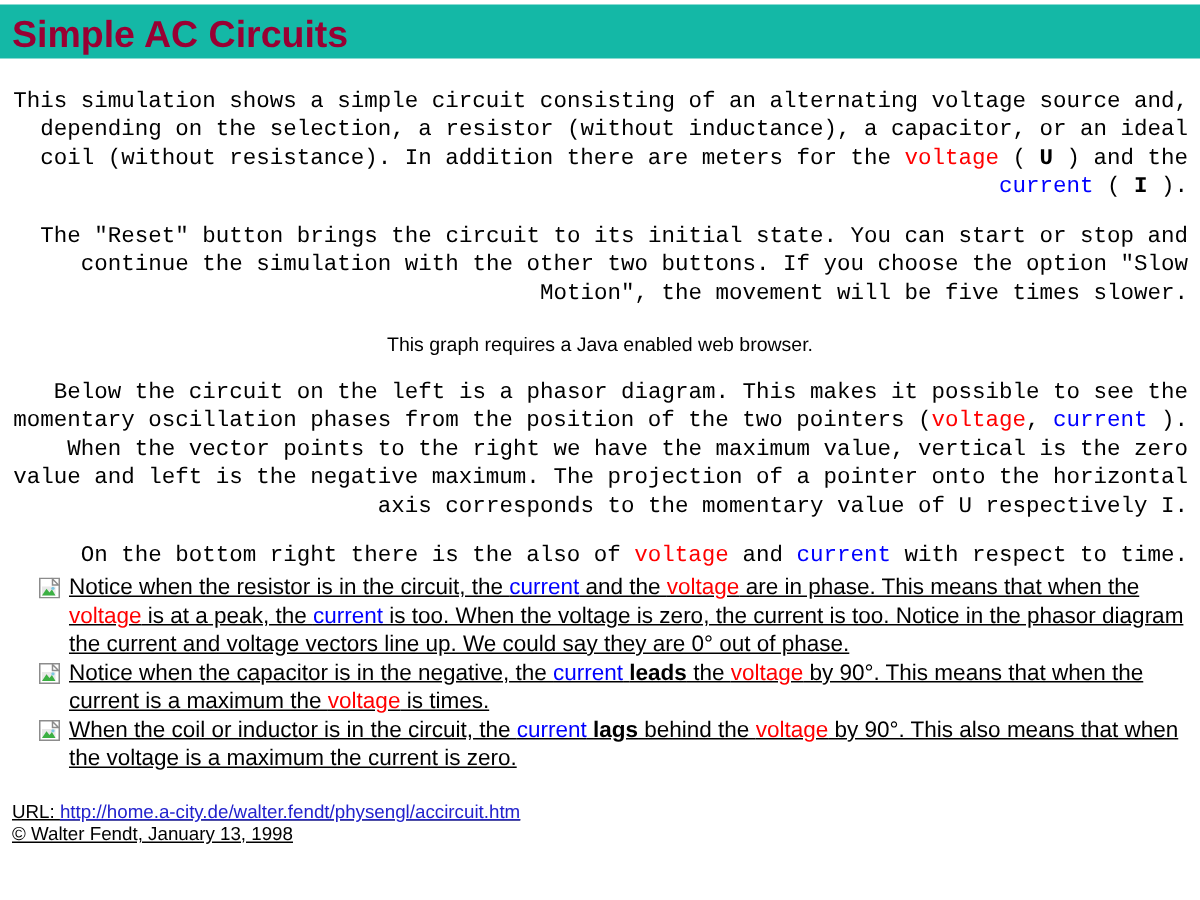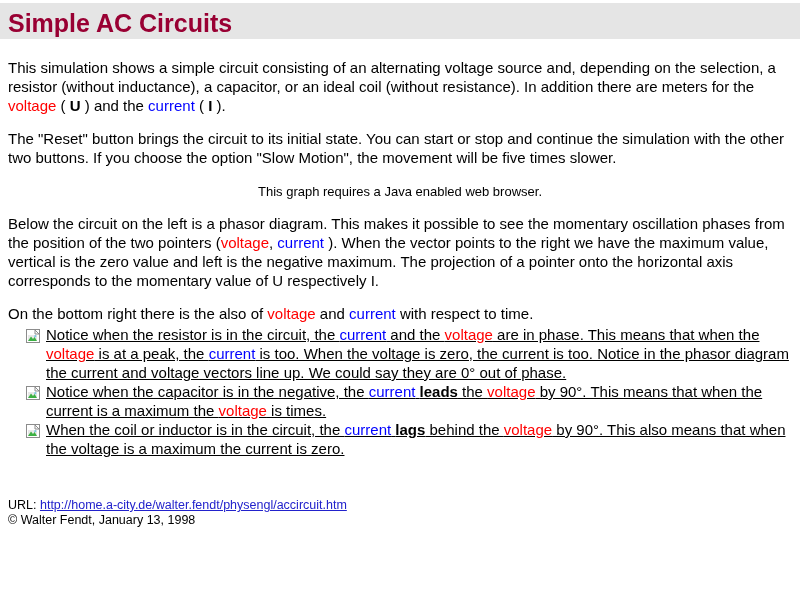--- a/index.html
+++ b/index.html
@@ -12,21 +12,21 @@
     width: 800px;
     height: 600px;
     overflow: hidden;
     font-family: "Liberation Sans", sans-serif;
     color: #000000;
     -webkit-font-smoothing: none;
   }
 
   
   .banner {
-    background: #e5e5e5;
+    background: #14b8a6;
     margin: 3px 0 0 0;
     padding: 6px 0 8px 8px;
     height: 36px;
     box-sizing: border-box;
   }
   .banner-title {
     font-size: 25px;
     font-weight: bold;
     color: #990033;
     line-height: 28px;
@@ -35,21 +35,22 @@
   }
 
   
   .content {
     padding: 0 8px;
   }
   p.para {
     font-size: 15px;
     line-height: 19px;
     margin: 14px 0 0 0;
-    text-align: left;
+    text-align: right;
+    font-family: Liberation Mono, monospace;
   }
   p.para.first { margin-top: 19px; }
 
   p.applet-note {
     font-size: 13px;
     line-height: 17px;
     text-align: center;
     margin: 16px 0 0 0;
   }
 
@@ -77,23 +78,24 @@
     position: absolute;
     left: 18px;
     top: 3px;
     width: 14px;
     height: 14px;
     display: block;
   }
 
   
   .footer {
-    margin-top: 40px;
+    margin-top: 19px;
     font-size: 12.5px;
     line-height: 15px;
+    text-decoration: underline;
   }
   .footer a {
     color: #2222cc;
     text-decoration: underline;
   }
 </style>
 </head>
 <body>
 
 <div class="banner">

